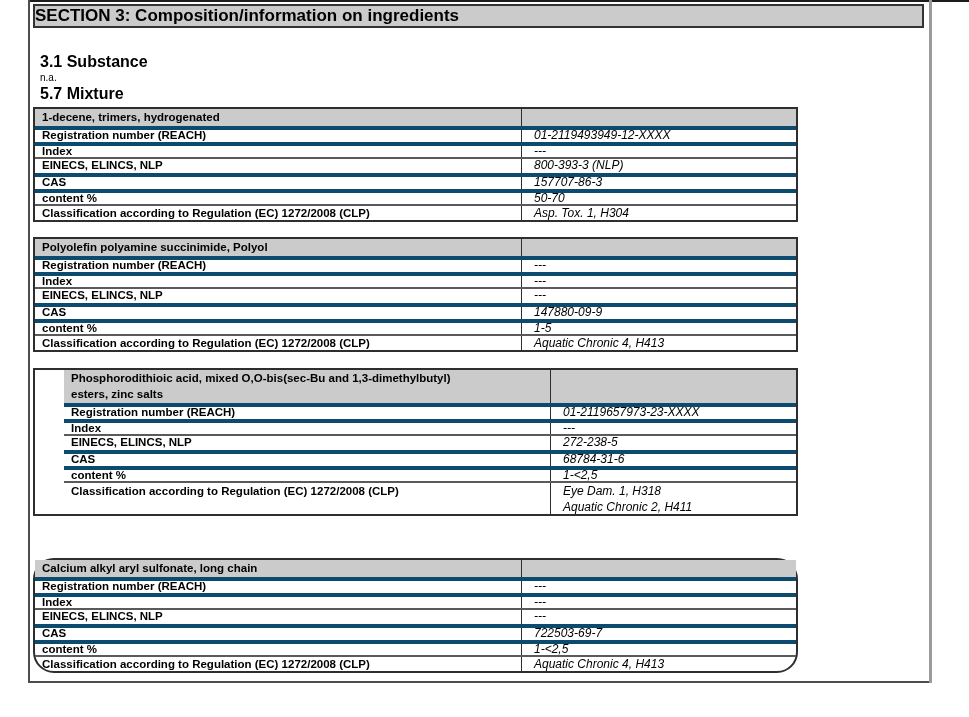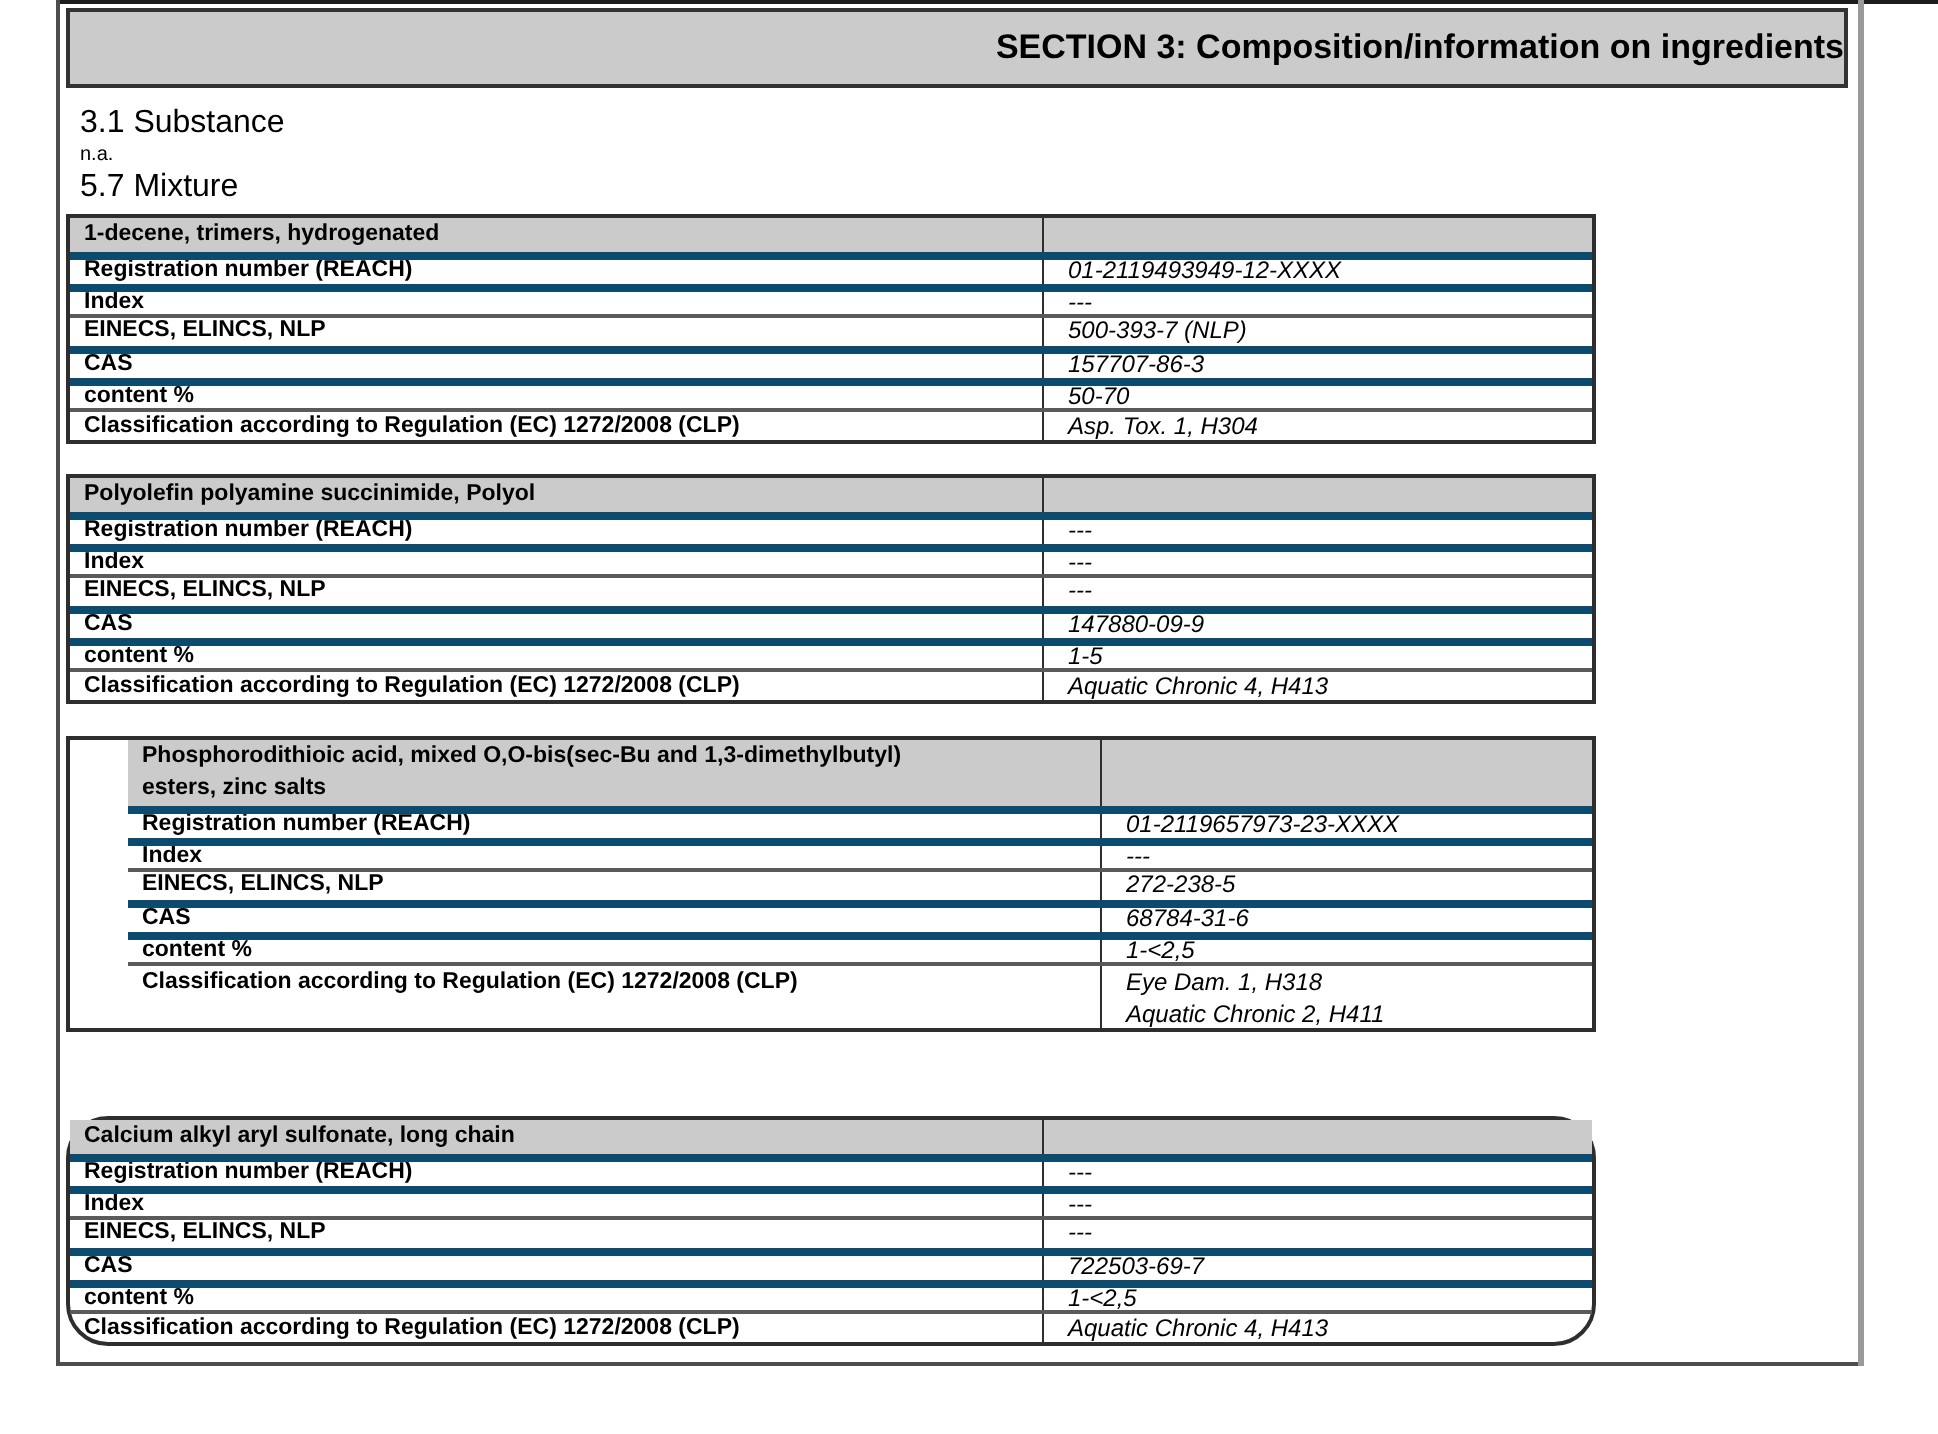--- a/index.html
+++ b/index.html
@@ -8,27 +8,27 @@
   .page { position:relative; width:969px; height:717px; background:#fff; }
 
   
   .frame-top    { position:absolute; left:28px; top:0;     width:941px; height:2px; background:#1c1c1c; }
   .frame-left   { position:absolute; left:28px; top:0;     width:2px;   height:683px; background:#4d4d4d; }
   .frame-bottom { position:absolute; left:28px; top:681px; width:904px; height:2px; background:#4d4d4d; }
   .frame-right  { position:absolute; left:929px; top:0;    width:3px;   height:683px; background:#9a9a9a; }
 
   
   .section-header {
-    position:absolute; left:33px; top:4px; width:891px; height:40px;
+    position:absolute; left:33px; top:4px; width:891px; height:24px;
     background:#cbcbcb; border:2px solid #333;
-    display:flex; align-items:center; justify-content:flex-end;
+    display:flex; align-items:center; justify-content:flex-start;
     font-size:17px; font-weight:bold;
   }
 
-  .h-sub { position:absolute; left:40px; font-size:16px; font-weight:normal; }
+  .h-sub { position:absolute; left:40px; font-size:16px; font-weight:bold; }
   .h-31  { top:53px; }
   .h-32  { top:85px; }
   .na-val{ position:absolute; left:40px; top:72px; font-size:10px; }
 
   
   .tbl { position:absolute; left:33px; width:765px; border:2px solid #2e2e2e; background:#fff; }
   .t1 { top:107px; } .t2 { top:237px; } .t3 { top:368px;padding-left:29px; } .t4 { top:558px;border-radius:21px; }
 
   .trow { display:flex; height:15.7px; border-top:4px solid #0c4a6e; }
   .trow.head { height:17px; border-top:none; background:#cbcbcb; }
@@ -84,21 +84,21 @@
         </div>
       <div class="cell cr">
           <span class="val">---</span>
         </div>
     </div>
     <div class="trow sep">
       <div class="cell cl">
           <span class="lbl">EINECS, ELINCS, NLP</span>
         </div>
       <div class="cell cr">
-          <span class="val">500-393-7 (NLP)</span>
+          <span class="val">800-393-3 (NLP)</span>
         </div>
     </div>
     <div class="trow">
       <div class="cell cl">
           <span class="lbl">CAS</span>
         </div>
       <div class="cell cr">
           <span class="val">157707-86-3</span>
         </div>
     </div>

